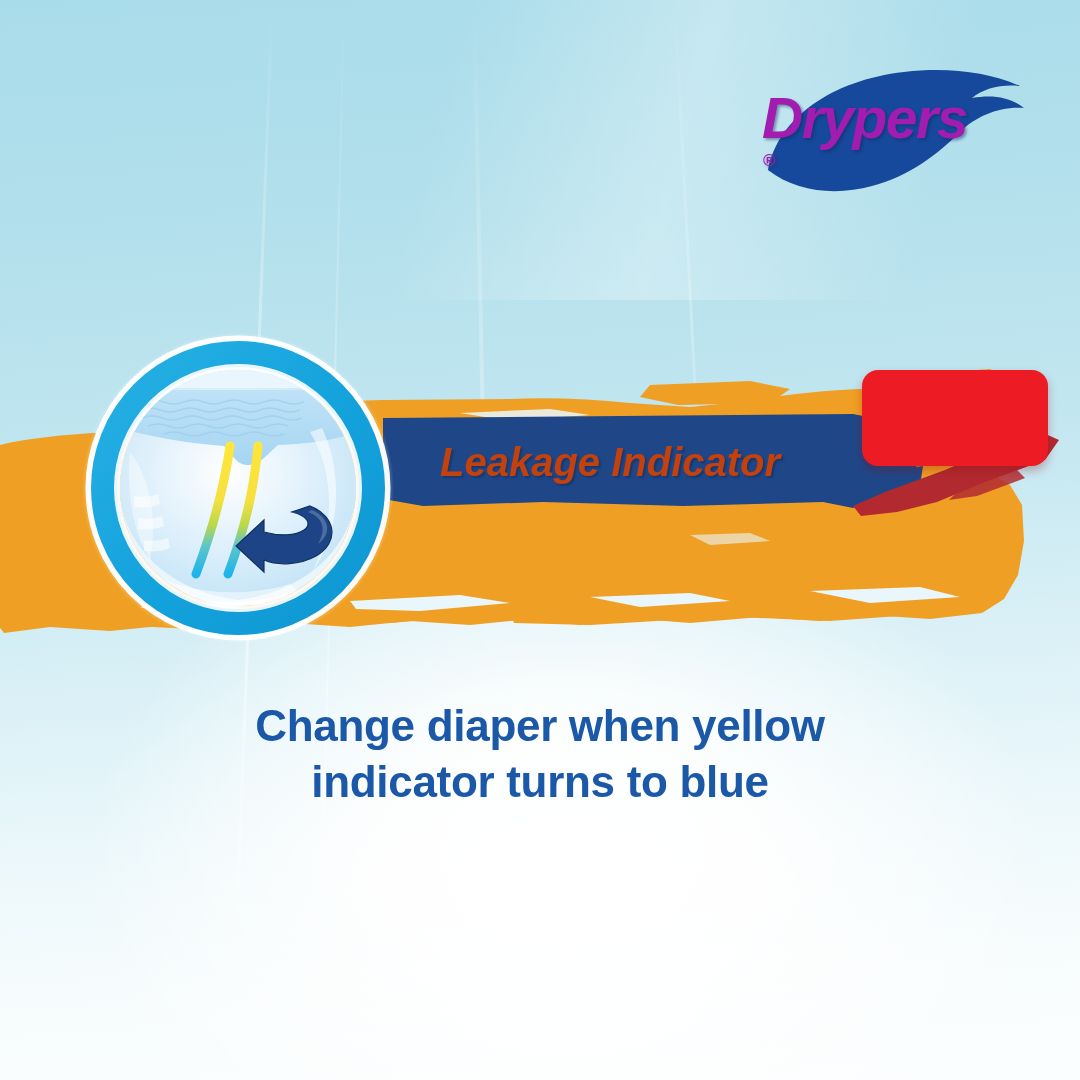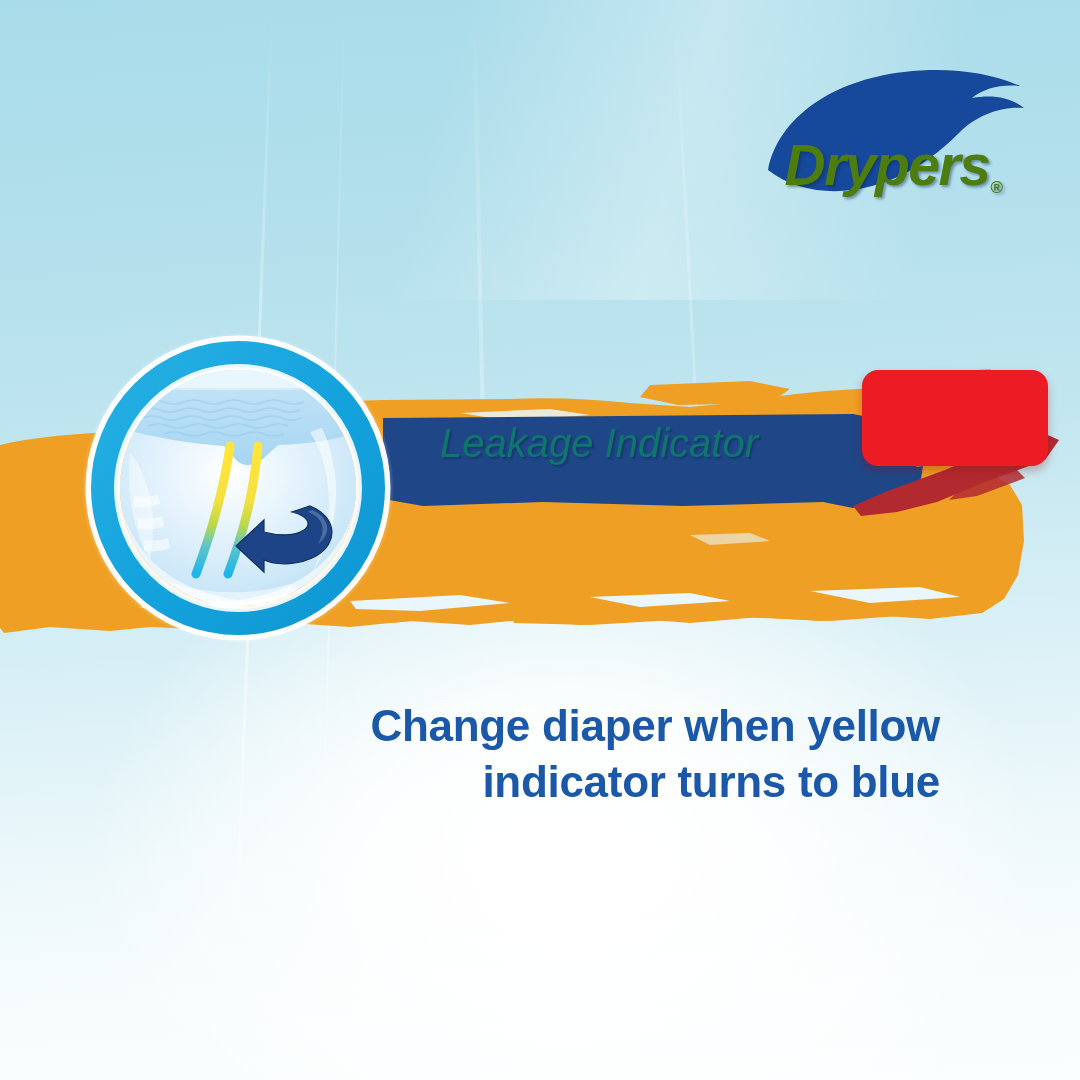--- a/index.html
+++ b/index.html
@@ -31,37 +31,37 @@
   .bg-topsheen{
     position:absolute;left:0;top:0;width:100%;height:300px;
     background:linear-gradient(105deg,rgba(255,255,255,0) 40%,rgba(255,255,255,.30) 62%,rgba(255,255,255,0) 85%);
   }
 
   
   .logo-wrap{position:absolute;left:762px;top:58px;width:268px;height:140px;}
   .logo-wrap svg{position:absolute;inset:0;}
   .logo-text{
     position:absolute;left:0;top:0;width:268px;height:140px;
-    display:flex;align-items:flex-end;justify-content:center;
-    color:#4d7c0f;font-style:italic;font-weight:bold;font-size:57px;
+    display:flex;align-items:flex-start;justify-content:center;
+    color:#a21caf;font-style:italic;font-weight:bold;font-size:57px;
     letter-spacing:-1.5px;
     text-shadow:2px 2px 3px rgba(10,40,90,.45);
-    padding-right:6px;box-sizing:border-box;
+    padding-right:6px;box-sizing:border-box;flex-direction:column;
   }
   .logo-reg{font-size:17px;vertical-align:super;font-style:normal;font-weight:bold;margin-left:1px;}
 
   
   .brush{position:absolute;left:-10px;top:355px;width:1045px;height:310px;}
 
   
   .banner{position:absolute;left:383px;top:414px;width:540px;height:96px;}
   .banner-label{
-    position:absolute;left:440px;top:412px;width:420px;height:62px;
+    position:absolute;left:440px;top:431px;width:420px;height:62px;
     display:flex;align-items:center;
-    color:#0f766e;font-weight:normal;font-style:italic;font-size:40px;
+    color:#c2410c;font-weight:bold;font-style:italic;font-size:40px;
     letter-spacing:0px;white-space:nowrap;
     text-shadow:2px 2px 2px rgba(8,30,70,.35);
   }
 
   
   .new-tail{position:absolute;left:845px;top:430px;width:230px;height:115px;}
   .new-badge{
     position:absolute;left:862px;top:370px;width:186px;height:96px;
     background:#ed1c24;border-radius:16px;
     box-shadow:0 5px 10px rgba(140,10,15,.30);
@@ -73,21 +73,21 @@
     letter-spacing:0px;
     text-shadow:2px 2px 2px rgba(150,12,18,.35);
   }
 
   
   .circle{position:absolute;left:78px;top:328px;width:320px;height:320px;}
 
   
   .tagline{
     position:absolute;left:140px;top:698px;width:800px;
-    text-align:right;color:#1b58a8;
+    text-align:center;color:#1b58a8;
     font-size:44px;font-weight:bold;line-height:1.28;
     letter-spacing:-.3px;
   }
   .tagline .l2{display:block;}
 </style>
 </head>
 <body>
 
 <div id="stage">
 

